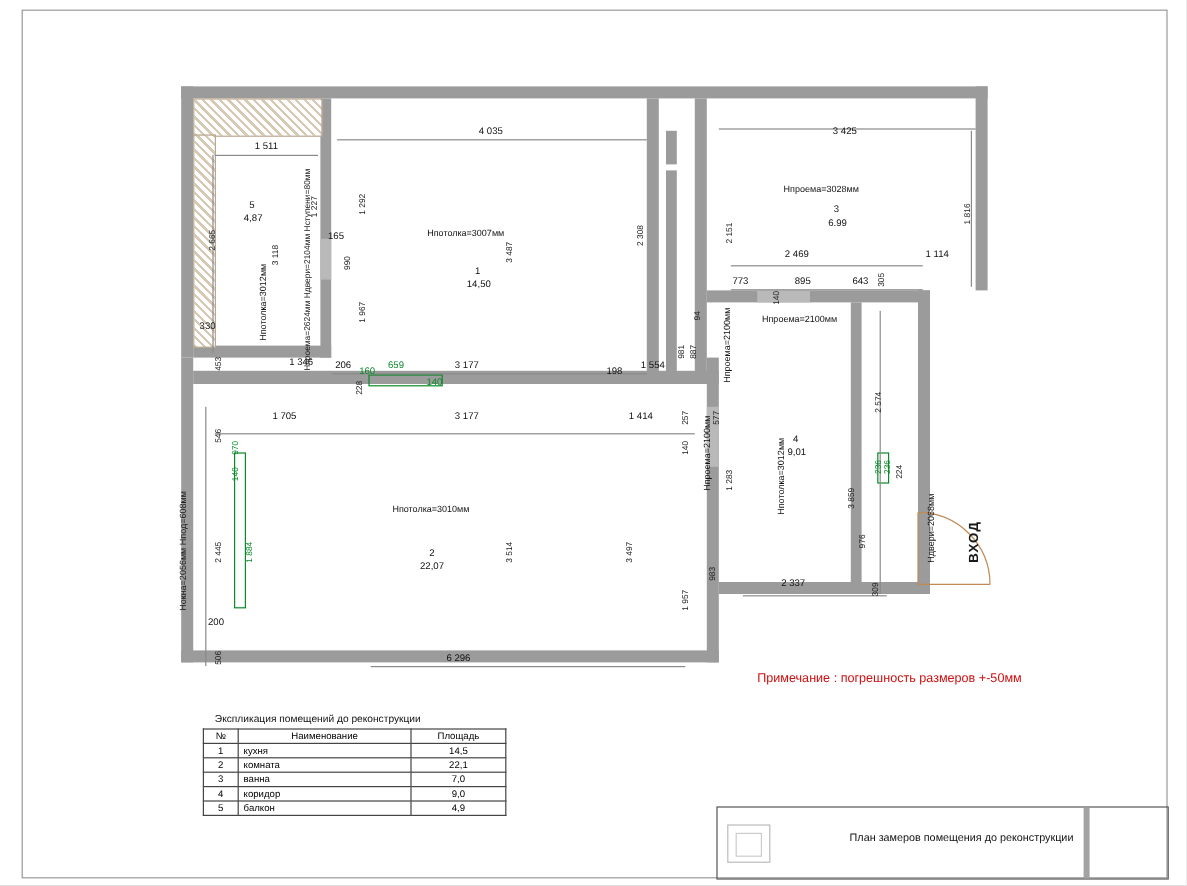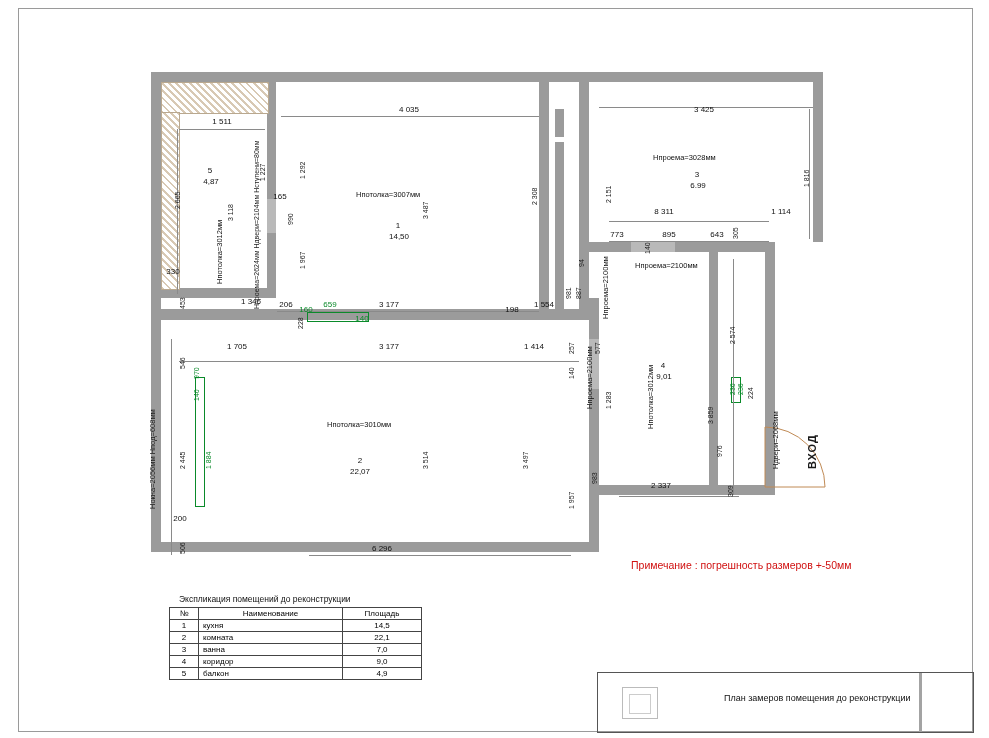--- a/index.html
+++ b/index.html
@@ -33,21 +33,21 @@
   .greenline{position:absolute;border:1px solid #0a8a2a;}
   .note{position:absolute;color:#d01010;font-size:10.5px;white-space:nowrap;}
   
   #tbl{position:absolute;left:150px;top:598px;border-collapse:collapse;font-size:8px;}
   #tbl th,#tbl td{border:1px solid #444;padding:0 4px;height:11px;line-height:11px;}
   #tbl th{font-weight:normal;background:#fff;}
   .cap{position:absolute;left:160px;top:585px;font-size:8.5px;color:#111;}
   
   #titleblock{position:absolute;left:578px;top:663px;width:375px;height:59px;
     border:1px solid #555;}
-  #tb-left{position:absolute;left:16px;top:0;width:305px;height:100%;border-right:3px solid #a3a3a3;}
+  #tb-left{position:absolute;left:0;top:0;width:305px;height:100%;border-right:5px solid #a3a3a3;}
   #tb-right{position:absolute;left:305px;top:0;width:69px;height:100%;}
   #tb-right .r1{height:21px;border-bottom:1px solid #555;font-size:8px;
     display:flex;align-items:center;justify-content:center;}
   #tb-right .r2{height:37px;font-size:11px;display:flex;align-items:center;justify-content:center;}
   #tb-title{position:absolute;left:110px;top:20px;font-size:9px;color:#111;}
   #tb-logo{position:absolute;left:8px;top:14px;width:34px;height:30px;
     border:1px solid #bbb;}
   #tb-logo:before{content:"";position:absolute;left:6px;top:6px;width:20px;height:18px;
     border:1px solid #ccc;}
 </style>
@@ -159,21 +159,21 @@
       <div class="lbl-v" style="left:697px;top:448px;">976</div>
       <div class="lbl-v" style="left:575px;top:345px;">577</div>
       <div class="lbl-v" style="left:546px;top:290px;">981</div>
       <div class="lbl-v" style="left:556px;top:290px;">887</div>
       <div class="lbl-v" style="left:559px;top:258px;">94</div>
       <div class="num" style="left:585px;top:221px;width:26px;">773</div>
       <div class="num" style="left:637px;top:221px;width:26px;">895</div>
       <div class="num" style="left:685px;top:221px;width:26px;">643</div>
       <div class="lbl-v" style="left:713px;top:230px;">305</div>
       <div class="lbl-v" style="left:625px;top:245px;">140</div>
-      <div class="num" style="left:625px;top:198px;width:40px;">8 311</div>
+      <div class="num" style="left:625px;top:198px;width:40px;">2 469</div>
       <div class="lbl-v" style="left:278px;top:320px;">228</div>
       <div class="num green" style="left:330px;top:305px;width:26px;">140</div>
       <div class="lbl-v green" style="left:174px;top:370px;">970</div>
       <div class="lbl-v green" style="left:174px;top:392px;">140</div>
       <div class="lbl-v green" style="left:186px;top:460px;">1 884</div>
       <div class="num green" style="left:276px;top:296px;width:22px;">160</div>
       <div class="lbl-v green" style="left:710px;top:386px;">236</div>
       <div class="lbl-v green" style="left:718px;top:386px;">236</div>
       <div class="lbl-v" style="left:728px;top:390px;">224</div>
 

